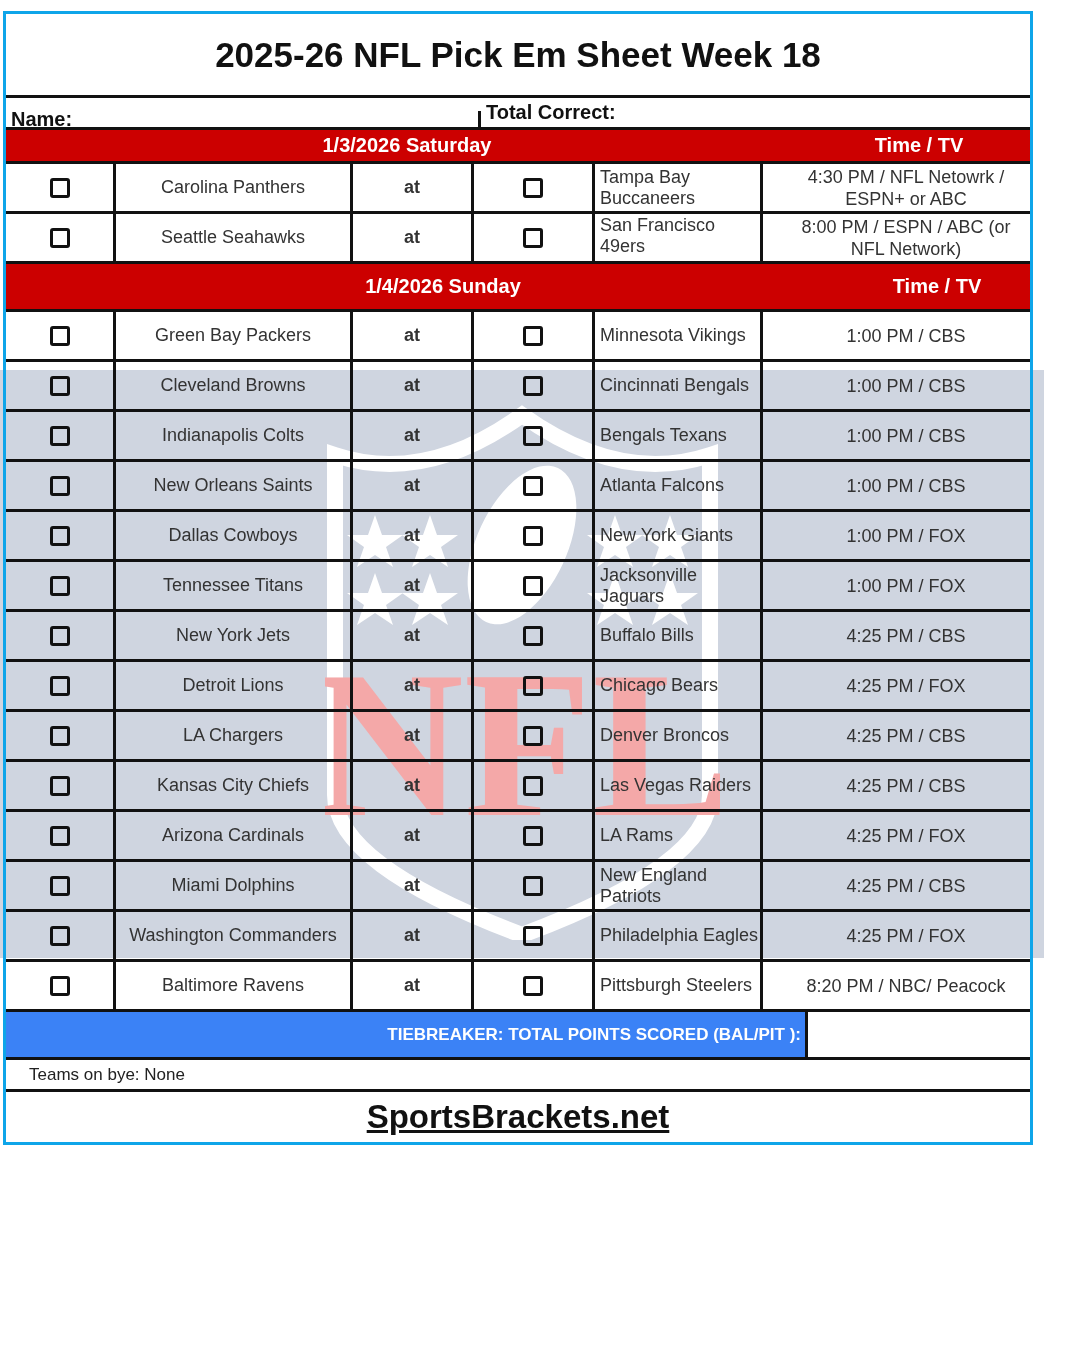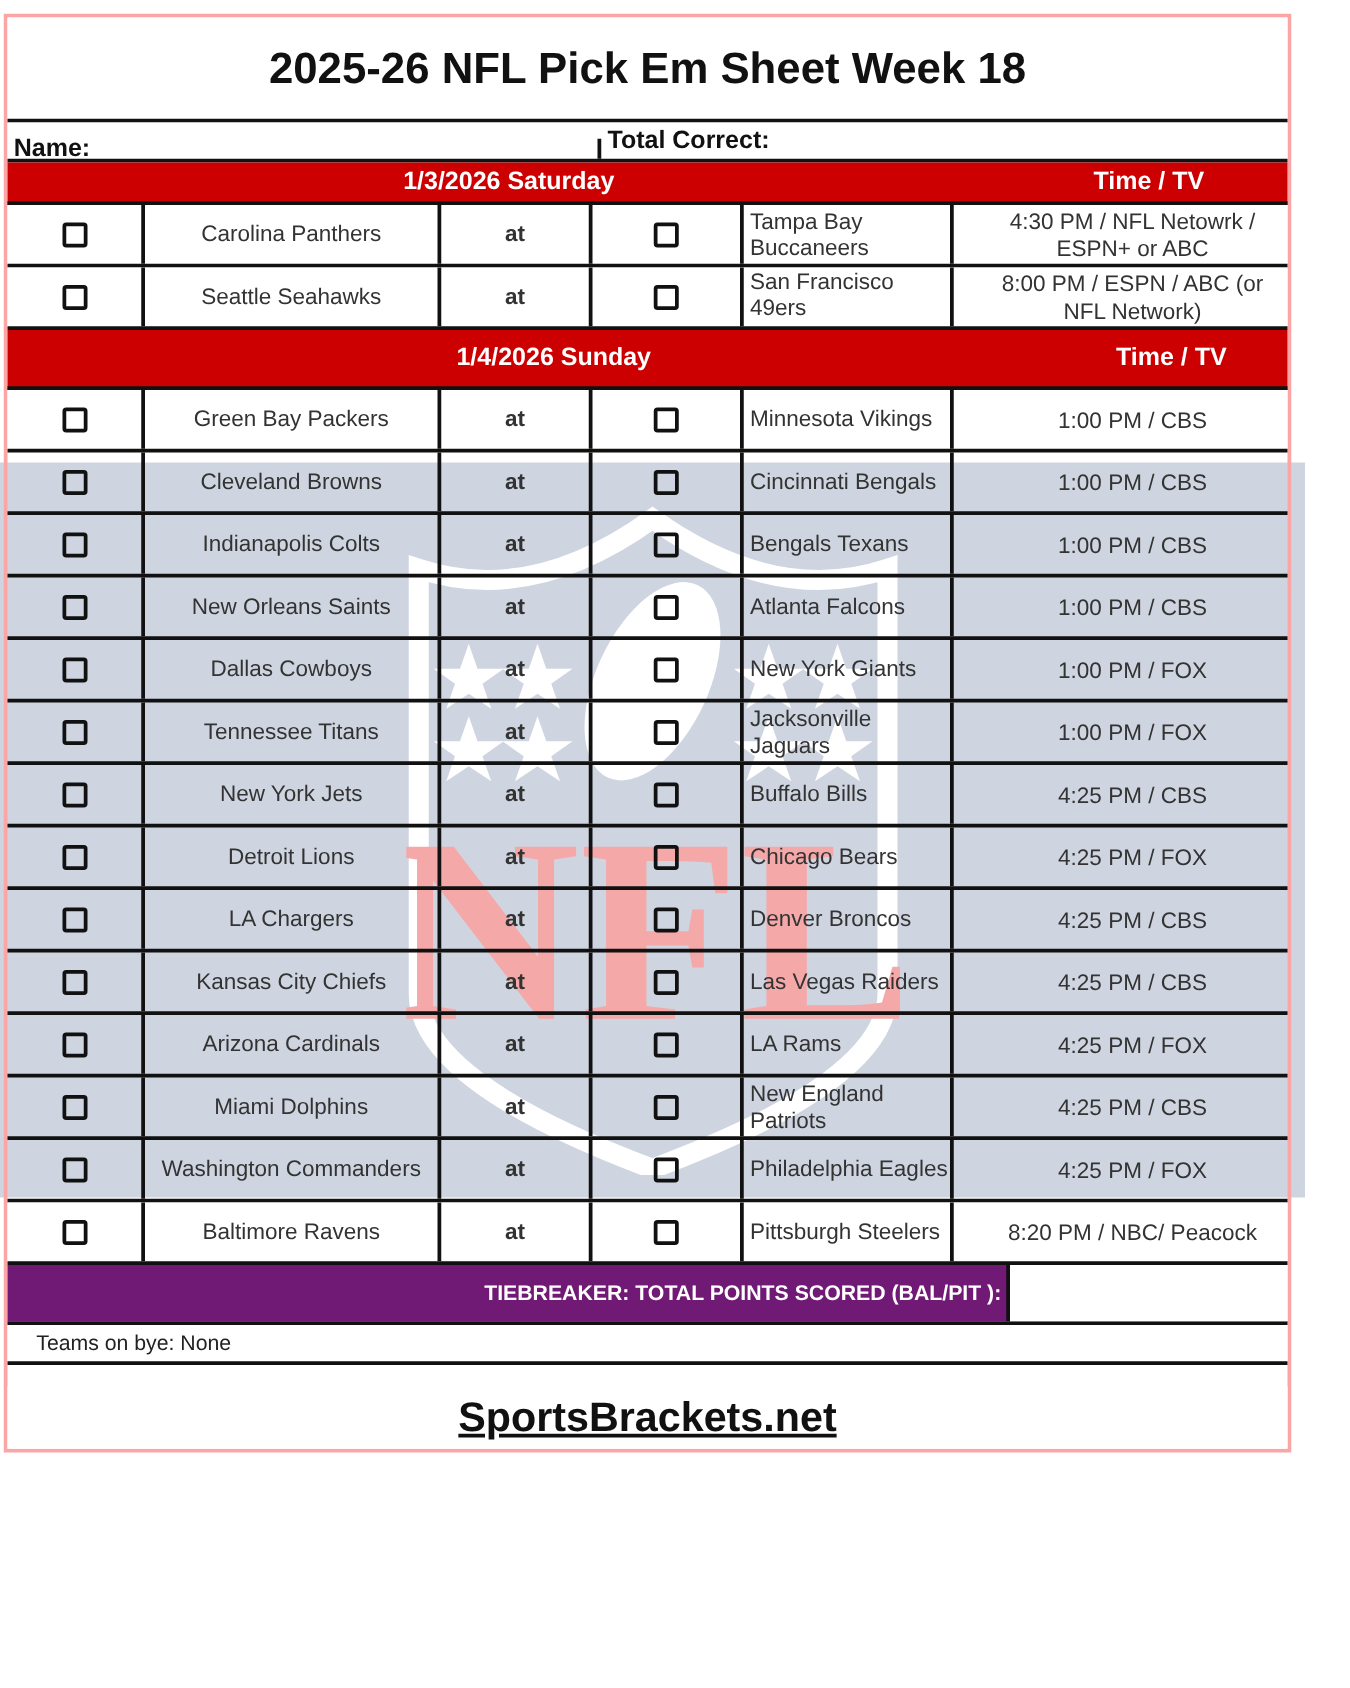--- a/index.html
+++ b/index.html
@@ -1,23 +1,23 @@
 <!DOCTYPE html>
 <html><head>
 <meta charset="utf-8">
 <style>
   html, body { margin:0; padding:0; background:#ffffff; }
   body { width:1080px; height:1350px; position:relative; overflow:hidden; font-family:"Liberation Sans", sans-serif; color:#222; }
 
   .wm-band { position:absolute; left:0; top:370px; width:1044px; height:588px; background:#cfd5e0; z-index:0; }
   .wm-shield { position:absolute; left:325px; top:395px; width:395px; height:545px; z-index:1; }
 
-  .sheet { position:absolute; left:3px; top:11px; width:1030px; z-index:2; border:3px solid #fca5a5; box-sizing:border-box; }
+  .sheet { position:absolute; left:3px; top:11px; width:1030px; z-index:2; border:3px solid #0ea5e9; box-sizing:border-box; }
   .row { display:flex; border-bottom:3px solid #111; box-sizing:border-box; }
-  .row:last-child { border-bottom:none;margin-top:17px; }
+  .row:last-child { border-bottom:none; }
 
   .title { height:84px; align-items:center; justify-content:center; font-weight:bold; font-size:35px; color:#111; background:#fff; }
   .info { height:32px; background:#fff; }
   .info .c { font-weight:bold; font-size:20px; color:#111; padding-left:5px; display:flex; align-items:center; }
   .info .c1 { width:467px; border-right:3px solid #111;margin-top:13px; }
   .info .c2 { flex:1; }
 
   .dayhdr { height:34px; background:#cc0000; color:#fff; font-weight:bold; font-size:20px; }
   .dayhdr .d { width:802px; display:flex; align-items:center; justify-content:center; }
   .dayhdr .t { flex:1; display:flex; align-items:center; justify-content:center; }
@@ -31,21 +31,21 @@
   .at-cell { width:121px; justify-content:center; font-weight:bold; font-size:17px; color:#111; }
   .cb2-cell { width:121px; justify-content:center; }
   .away-cell { width:168px; padding-left:5px; }
   .time-cell { flex:1; justify-content:center; text-align:center; line-height:22px; }
   .away-cell.low { align-items:flex-end !important; padding-bottom:4px; }
   .box { width:20px; height:20px; border:3px solid #111; border-radius:3px; box-sizing:border-box; background:transparent; }
   .shaded { background:transparent; }
   .white { background:#fff; }
 
   .tie { height:48px; }
-  .tie .lbl { width:802px; background:#701a75; color:#fff; font-weight:bold; font-size:17px; display:flex; align-items:center; justify-content:flex-end; padding-right:4px; box-sizing:border-box; border-right:3px solid #111; }
+  .tie .lbl { width:802px; background:#3b82f6; color:#fff; font-weight:bold; font-size:17px; display:flex; align-items:center; justify-content:flex-end; padding-right:4px; box-sizing:border-box; border-right:3px solid #111; }
   .tie .val { flex:1; background:#fff; }
   .bye { height:32px; background:#fff; font-size:17px; color:#222; align-items:center; padding-left:23px; }
   .brand { height:50px; background:#fff; align-items:center; justify-content:center; font-weight:bold; font-size:33px; color:#111; text-decoration:underline; }
 </style>
 </head>
 <body>
 
 <div class="wm-band"></div>
 <svg class="wm-shield" viewBox="0 0 395 545">
   <path d="M10 60 Q100 90 197 20 Q295 90 385 60 L385 400 Q385 470 197 540 Q10 470 10 400 Z" fill="none" stroke="#ffffff" stroke-width="16"></path>

